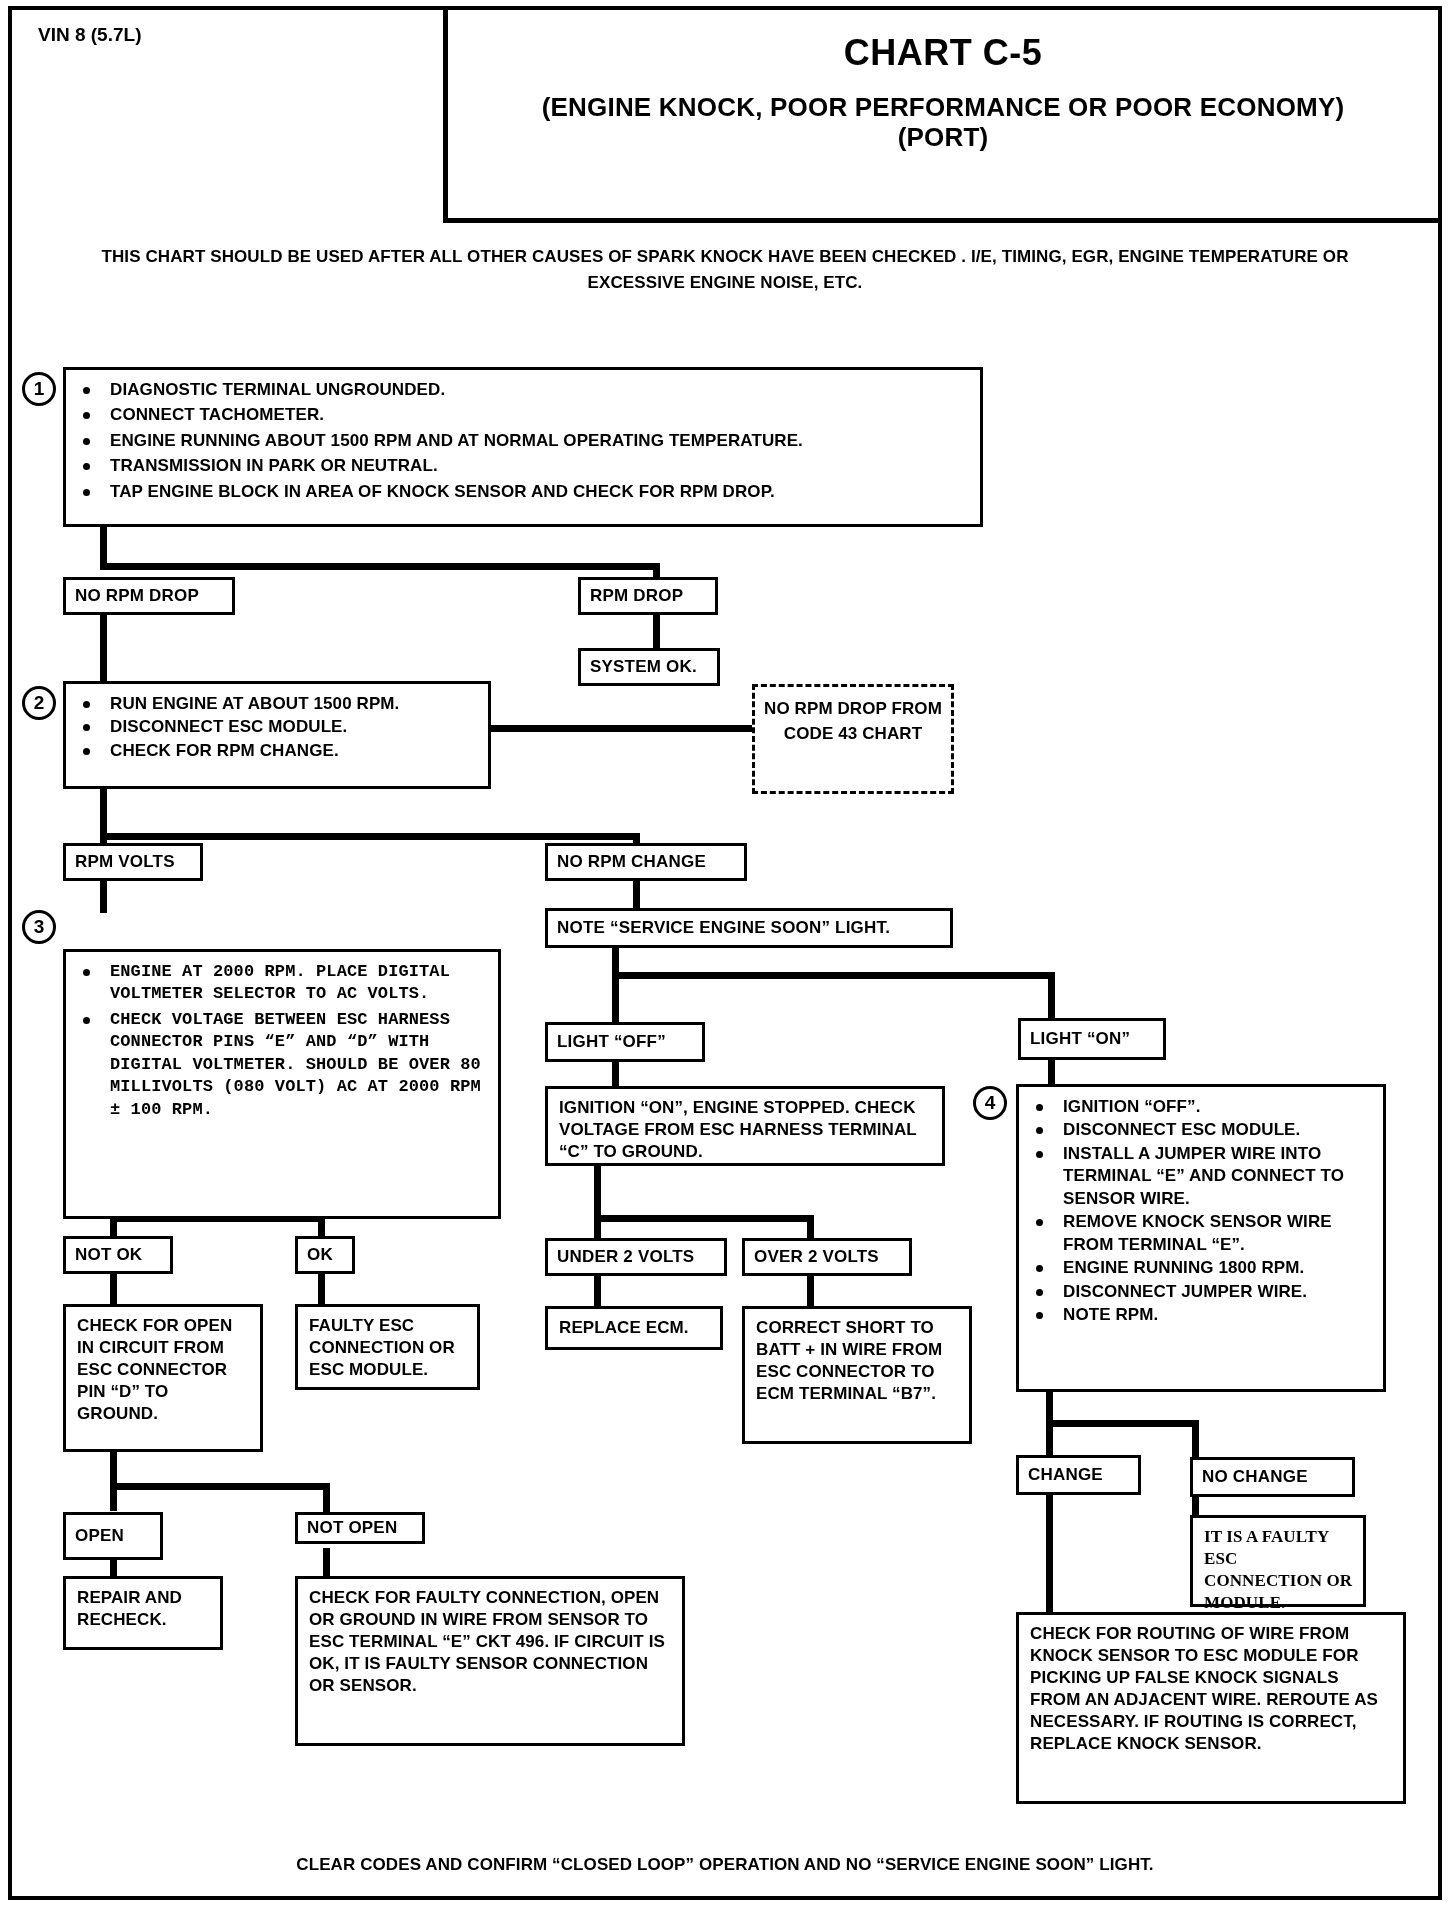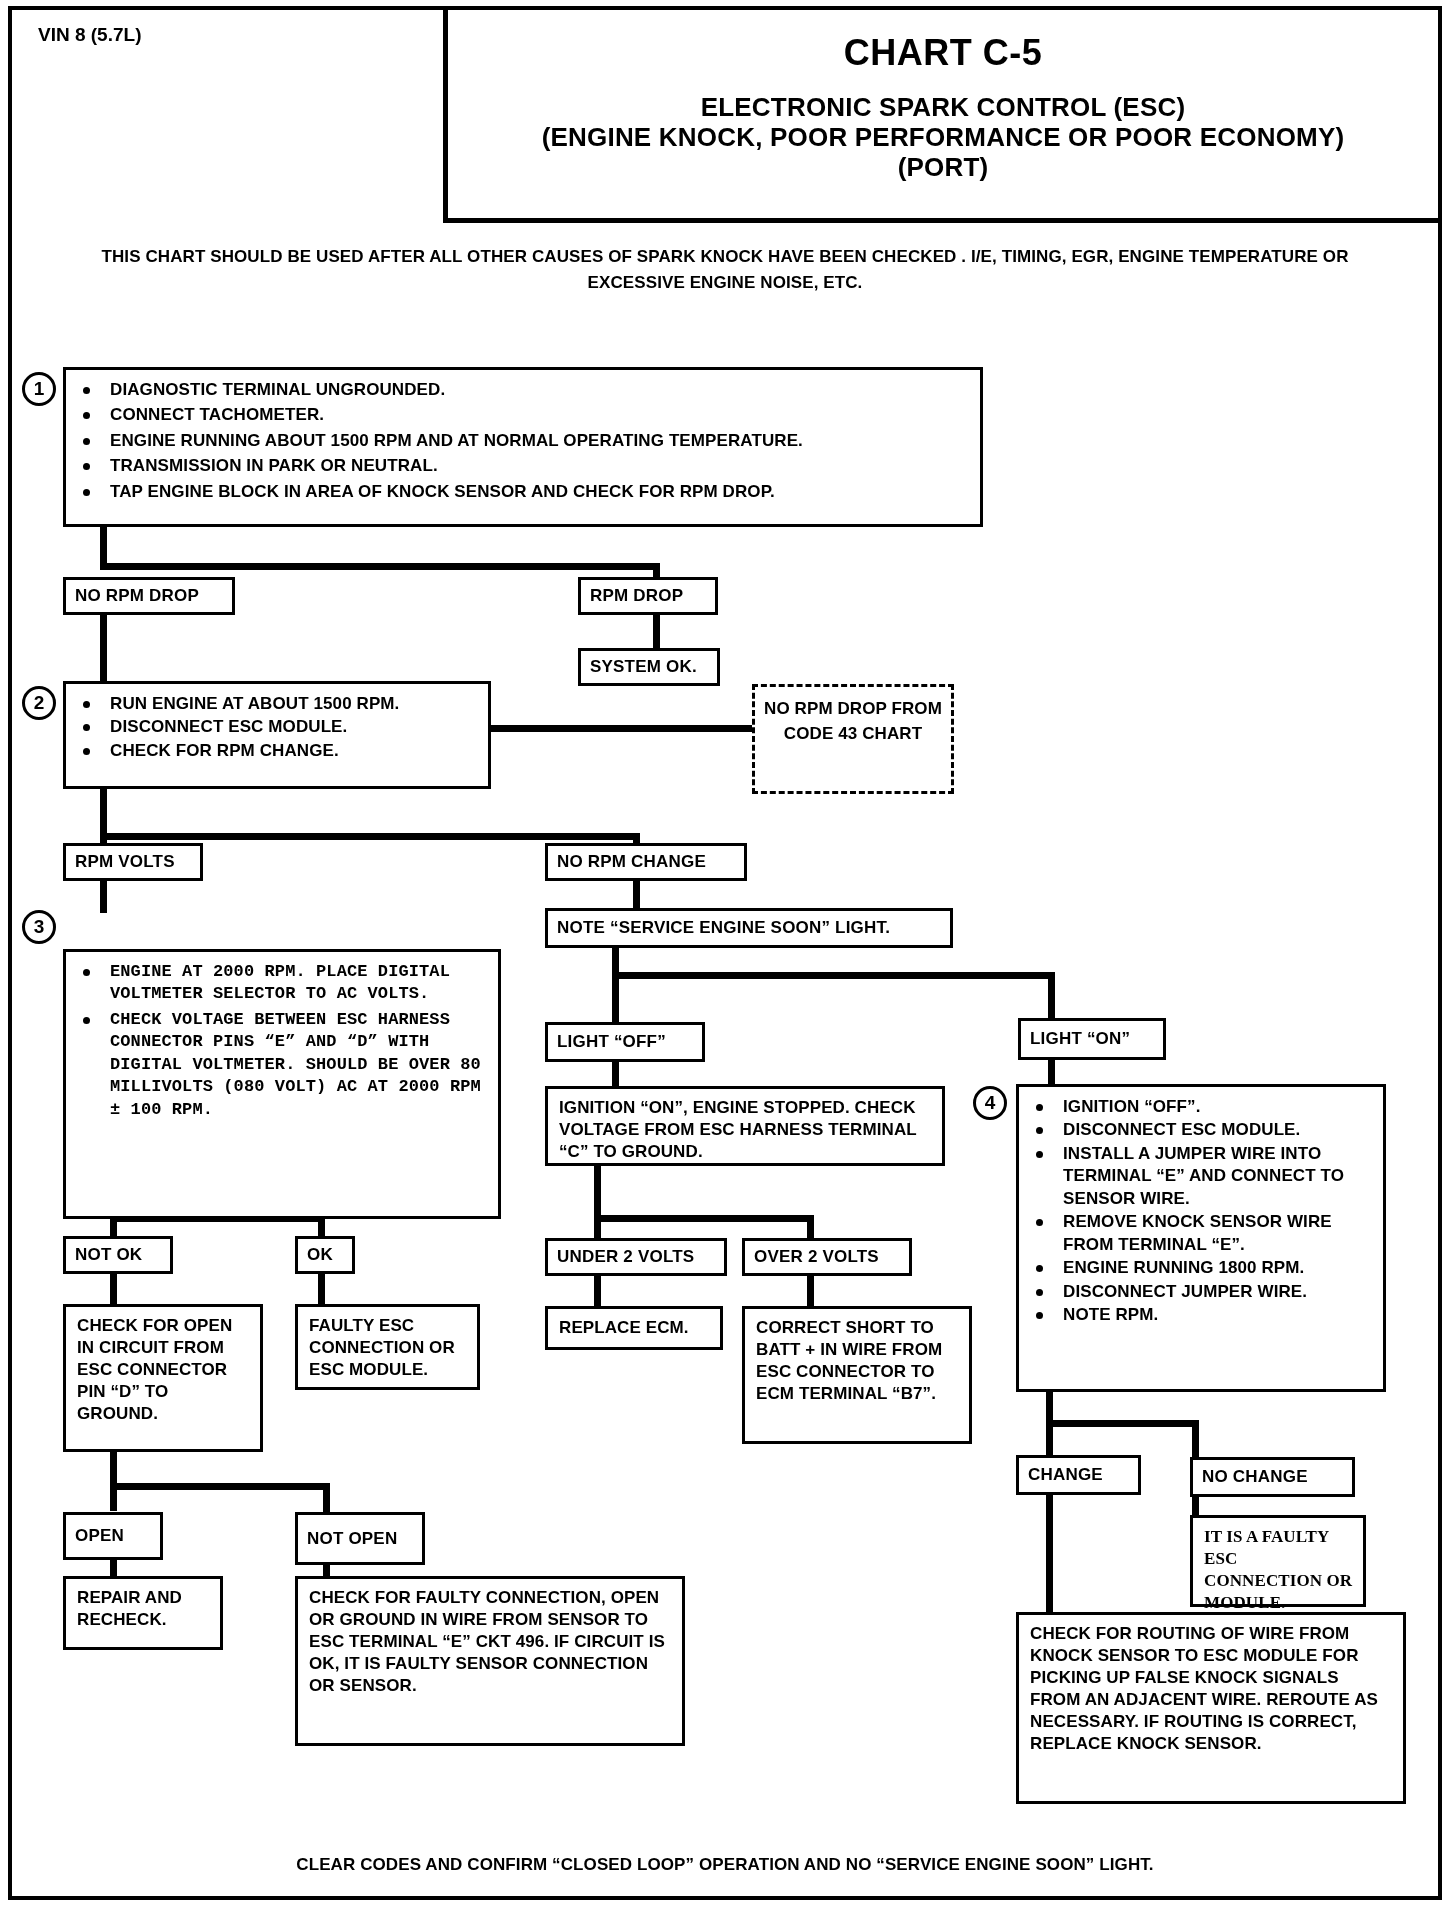--- a/index.html
+++ b/index.html
@@ -153,21 +153,20 @@
 
 <div id="page">
 
   <div id="frame"></div>
 
   <div id="vin-label">VIN 8 (5.7L)</div>
 
   <div id="title-block">
     <div id="chart-number">CHART C-5</div>
     <div id="title-main">
-      <div>ELECTRONIC SPARK CONTROL (ESC)</div>
       <div>(ENGINE KNOCK, POOR PERFORMANCE OR POOR ECONOMY)</div>
       <div>(PORT)</div>
     </div>
   </div>
 
   <div id="intro-note">THIS CHART SHOULD BE USED AFTER ALL OTHER CAUSES OF SPARK KNOCK HAVE BEEN CHECKED . I/E, TIMING, EGR, ENGINE TEMPERATURE OR EXCESSIVE ENGINE NOISE, ETC.</div>
 
   <div class="ln v" style="left:100px;top:527px;width:7px;height:43px;"></div>
   <div class="ln h" style="left:100px;top:563px;width:560px;height:7px;"></div>
   <div class="ln v" style="left:653px;top:563px;width:7px;height:15px;"></div>
@@ -291,21 +290,21 @@
   <div class="box para" style="left:295px;top:1304px;width:185px;height:86px;">FAULTY ESC CONNECTION OR ESC MODULE.</div>
   <div class="box para" style="left:545px;top:1306px;width:178px;height:44px;">REPLACE ECM.</div>
   <div class="box para" style="left:742px;top:1306px;width:230px;height:138px;">CORRECT SHORT TO BATT + IN WIRE FROM ESC CONNECTOR TO ECM TERMINAL “B7”.</div>
 
   <div class="box small" style="left:1016px;top:1455px;width:125px;height:40px;">CHANGE</div>
   <div class="box small" style="left:1190px;top:1457px;width:165px;height:40px;">NO CHANGE</div>
 
   <div class="box para" style="left:1190px;top:1515px;width:176px;height:92px;font-family:Liberation Serif, serif;">IT IS A FAULTY ESC CONNECTION OR MODULE.</div>
 
   <div class="box small" style="left:63px;top:1512px;width:100px;height:48px;">OPEN</div>
-  <div class="box small" style="left:295px;top:1512px;width:130px;height:53px;">NOT OPEN</div>
+  <div class="box small" style="left:295px;top:1512px;width:130px;height:32px;">NOT OPEN</div>
 
   <div class="box para" style="left:63px;top:1576px;width:160px;height:74px;">REPAIR  AND RECHECK.</div>
   <div class="box para" style="left:295px;top:1576px;width:390px;height:170px;">CHECK FOR FAULTY CONNECTION, OPEN OR GROUND IN WIRE FROM SENSOR TO ESC TERMINAL “E” CKT 496.  IF CIRCUIT IS OK, IT IS FAULTY SENSOR CONNECTION OR SENSOR.</div>
 
   <div class="box para" style="left:1016px;top:1612px;width:390px;height:192px;">CHECK FOR ROUTING OF WIRE FROM KNOCK SENSOR TO ESC MODULE FOR PICKING UP FALSE KNOCK SIGNALS FROM AN ADJACENT WIRE.  REROUTE AS NECESSARY.  IF ROUTING IS CORRECT, REPLACE KNOCK SENSOR.</div>
 
   <div id="footer-note">CLEAR CODES AND CONFIRM “CLOSED LOOP” OPERATION AND NO “SERVICE ENGINE SOON” LIGHT.</div>
 
 </div>
 

